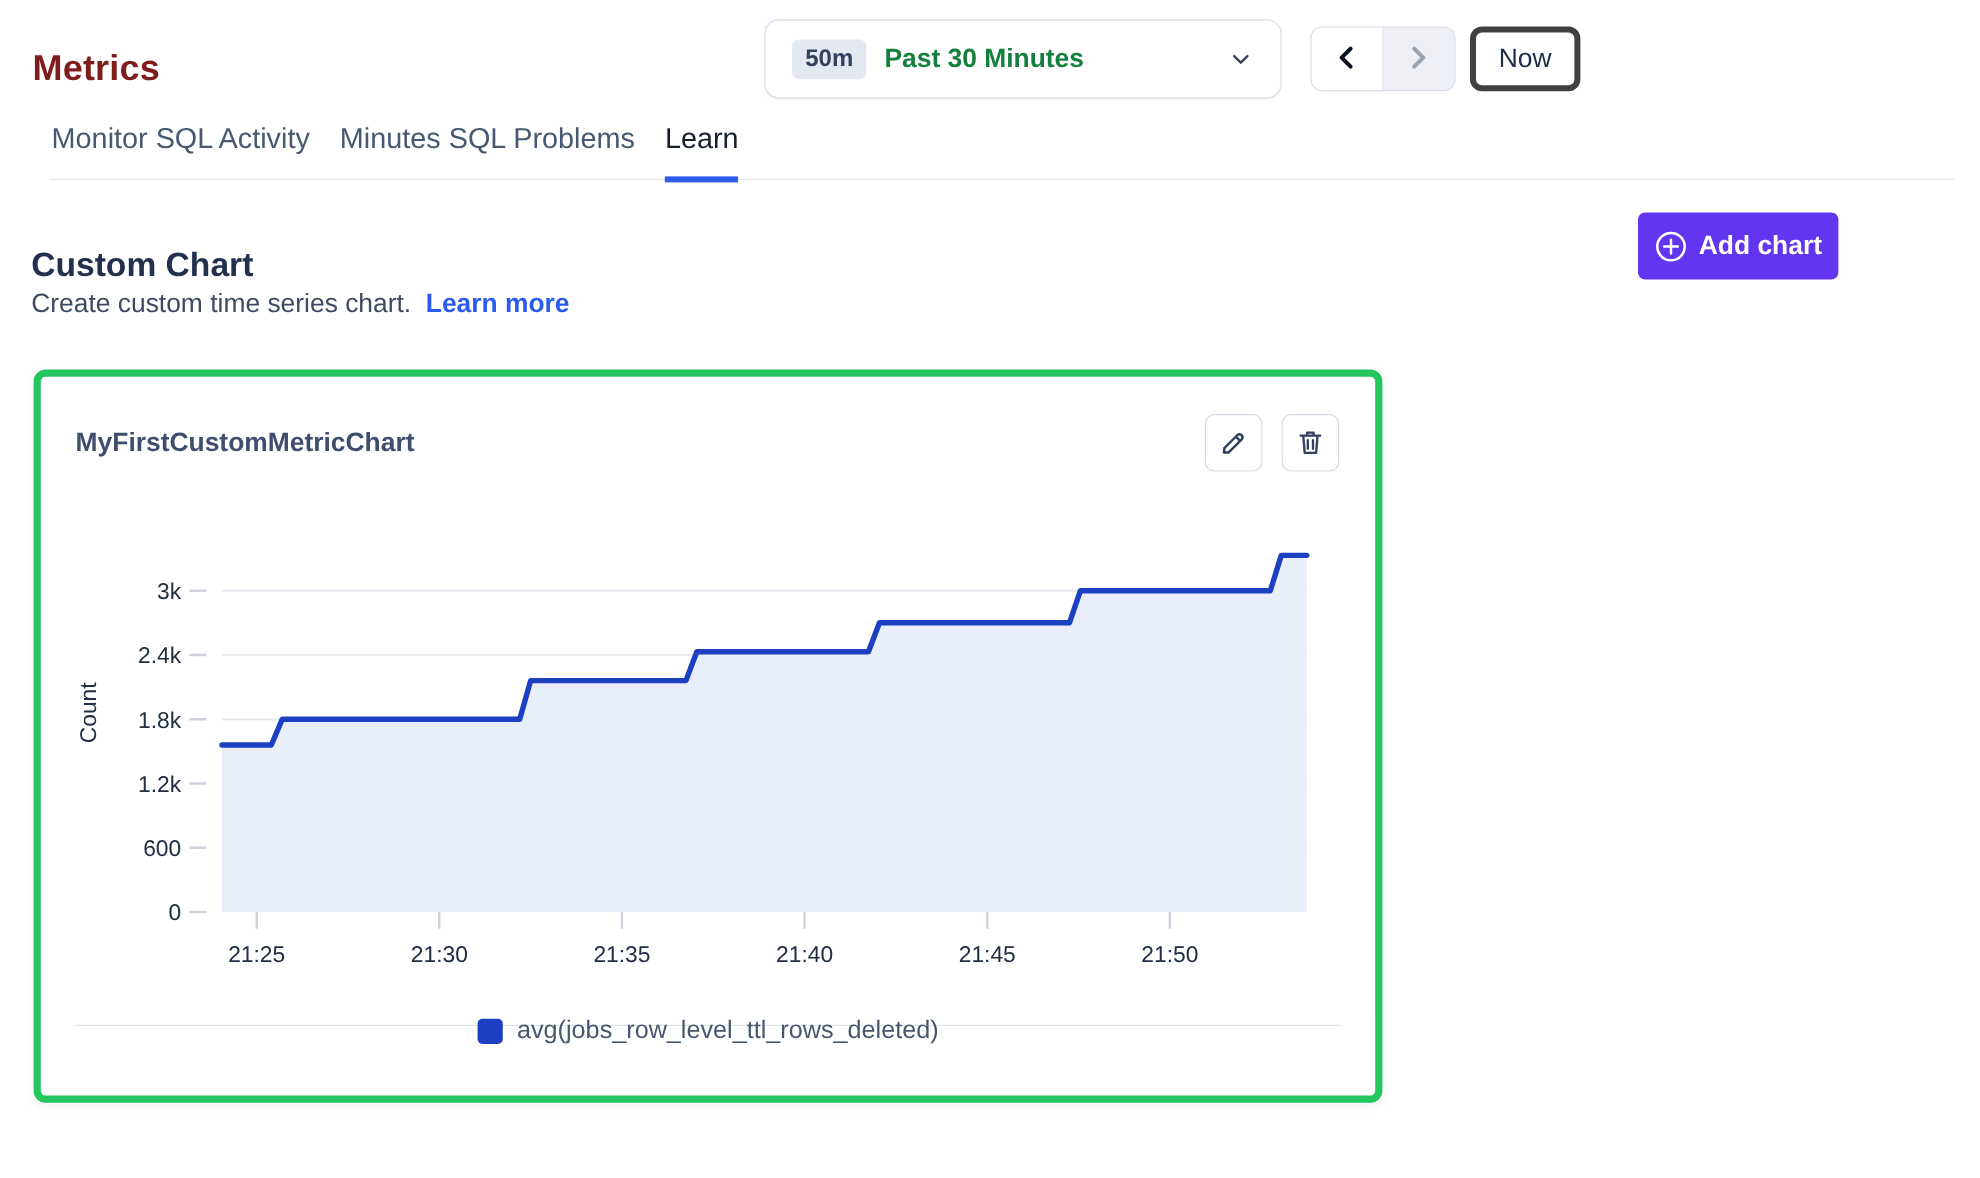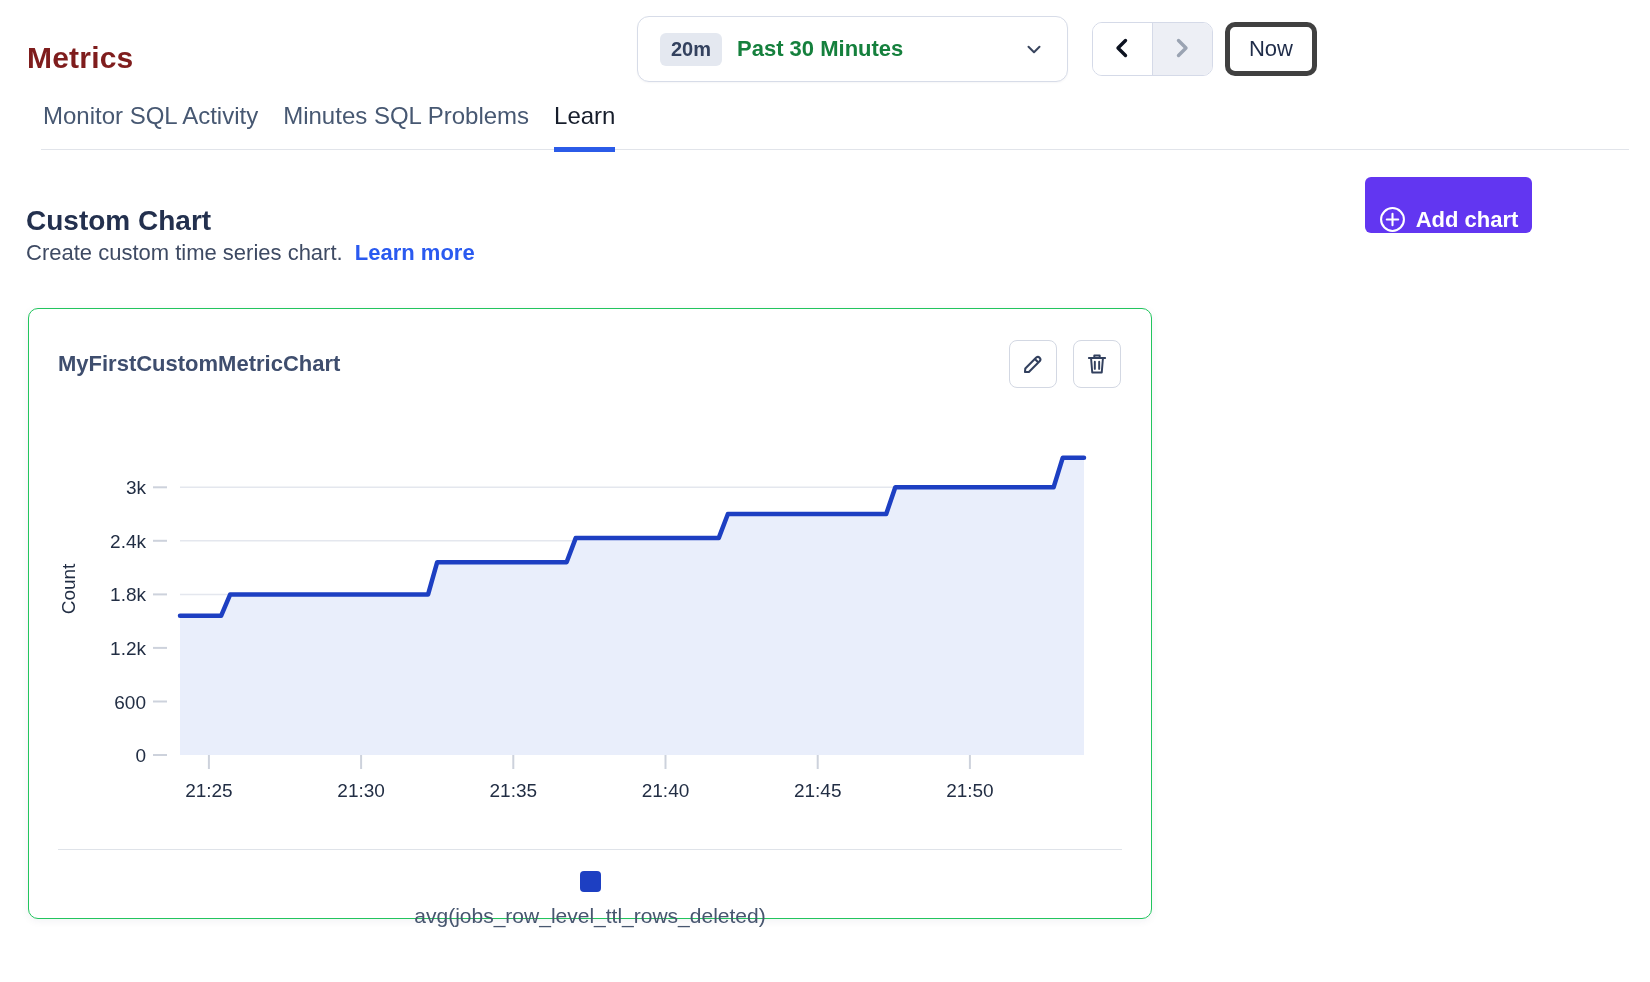--- a/index.html
+++ b/index.html
@@ -37,51 +37,51 @@
   .tab.active { color:#161d2b; }
   .tab.active::after { content:""; position:absolute; left:0; right:0; bottom:-3px; height:5px; background:#2b5be8; }
 
   
   .section-title { position:absolute; left:26px; top:186px; font-size:28px; font-weight:bold; color:#23304e;margin-top:19px; }
   .section-desc { position:absolute; left:26px; top:240px; font-size:22px; color:#3e4a63; }
   .learn-more { color:#2a5af0; font-weight:bold; text-decoration:none; margin-left:6px; cursor:pointer; }
 
   .add-chart-btn { position:absolute; left:1365px; top:177px; width:167px; height:56px;
     background:#6236f1; color:#fff; border:none; border-radius:6px; cursor:pointer;
-    display:flex; align-items:flex-end; justify-content:center; gap:10px;
+    display:flex; align-items:center; justify-content:center; gap:10px;
     font-size:22px; font-weight:bold; font-family:inherit; }
 
   
   .card { position:absolute; left:28px; top:308px; width:1124px; height:611px;
-    background:#fff; border:1px solid #22c55e; border-radius:10px;
+    background:#fff; border:6px solid #22c55e; border-radius:10px;
     box-shadow:0 2px 8px rgba(20,30,60,.06); }
   .card-header { position:absolute; left:29px; right:30px; top:30px; height:50px;
     display:flex; align-items:center; justify-content:space-between; }
   .card-title { font-size:22px; font-weight:bold; color:#3f4e6e; }
   .icon-btn-row { display:flex; gap:16px; }
   .icon-btn { width:48px; height:48px; background:#fff; border:1px solid #d3d8e3; border-radius:8px;
     display:flex; align-items:center; justify-content:center; cursor:pointer; }
 
   .chart-svg { position:absolute; left:0; top:100px; }
   .chart-svg text { font-family:"Liberation Sans", sans-serif; font-size:19px; fill:#222e44; }
 
   .card-divider { position:absolute; left:29px; right:29px; top:540px; border-top:1px solid #dfe3e9; }
-  .legend { position:absolute; left:0; right:0; top:562px; display:flex; align-items:center; justify-content:center; gap:12px;flex-direction:column; }
+  .legend { position:absolute; left:0; right:0; top:533px; display:flex; align-items:center; justify-content:center; gap:12px; }
   .legend-swatch { width:21px; height:21px; border-radius:4px; background:#1d3fc2; }
   .legend-label { font-size:21px; color:#47566f; }
 </style>
 </head>
 <body>
 
 <div class="page">
 
   <h1 class="page-title">Metrics</h1>
 
   <div class="time-dropdown">
-    <span class="range-badge">20m</span>
+    <span class="range-badge">50m</span>
     <span class="range-label">Past 30 Minutes</span>
     <span class="dd-caret">
       <svg width="22" height="22" viewBox="0 0 24 24">
           <path d="M6 9.5l6 6 6-6" fill="none" stroke="#39455e" stroke-width="2.2" stroke-linecap="round" stroke-linejoin="round"></path>
         </svg>
     </span>
   </div>
 
   <div class="nav-group">
     <button class="nav-btn prev">

